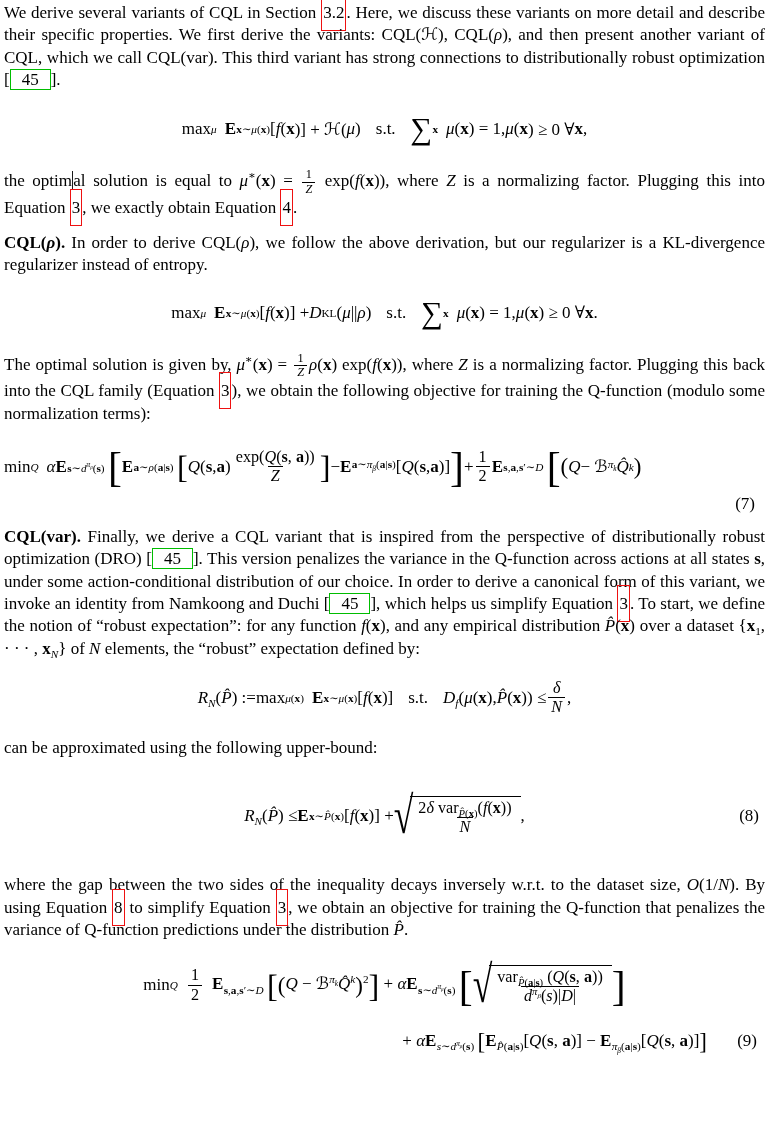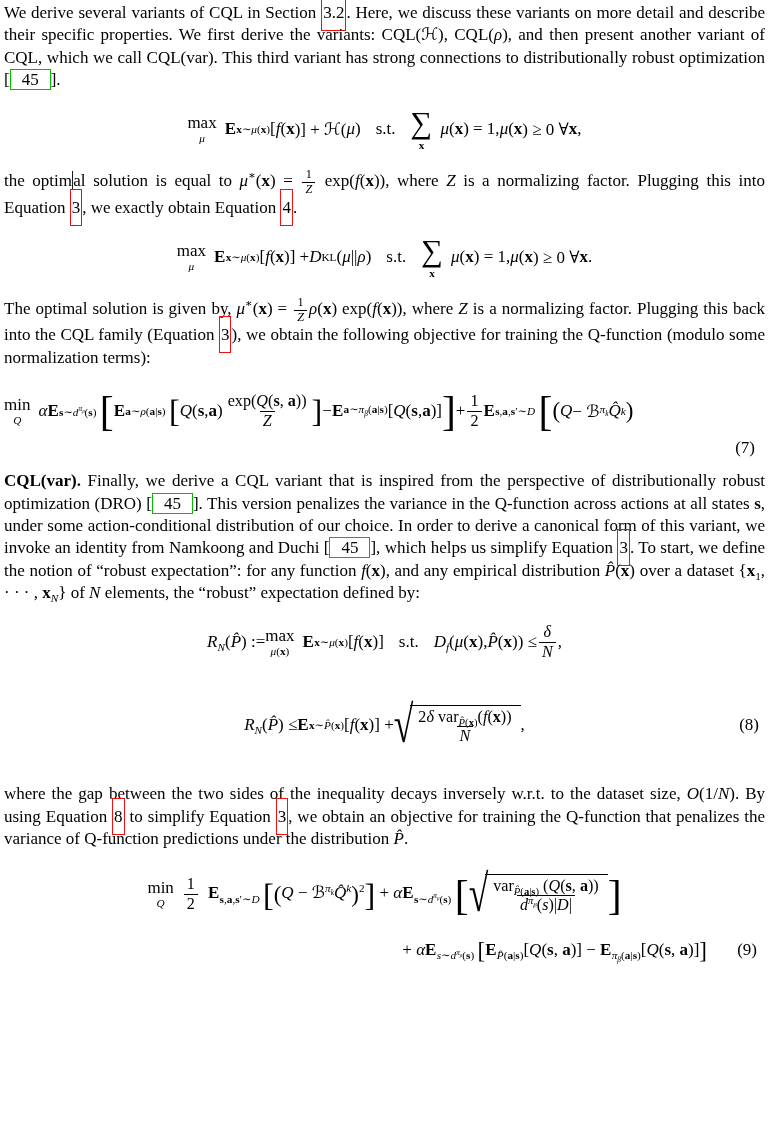--- a/index.html
+++ b/index.html
@@ -11,21 +11,21 @@
   }
   p.para{margin:0 0 13px 0;text-align:justify;line-height:1.315;}
   p.tight{margin-bottom:11px;}
   
   .ref{border:1.3px solid #ee1111;padding:8px 1px;line-height:1;}
   .cite{border:1.3px solid #00bd00;padding:0 11px;line-height:1;}
   
   sub,sup{font-size:0.66em;line-height:0;}
   .bbE{font-weight:bold;font-style:normal;letter-spacing:0.3px;}
   .scr{font-style:italic;}
-  .op{display:inline-flex;flex-direction:column;align-items:center;vertical-align:middle;text-align:center;}
+  .op{display:inline-flex;flex-direction:row;align-items:center;vertical-align:middle;text-align:center;}
   .op>span:first-child{line-height:1.05;}
   .op .lim{font-size:0.66em;line-height:1;margin-top:1px;}
   .sum{font-size:1.8em;line-height:0.9;}
   .mspace{display:inline-block;width:8px;}
   .st{padding:0 15px;}
   .frac{display:inline-flex;flex-direction:column;align-items:center;vertical-align:middle;text-align:center;line-height:1.15;padding:0 2px;font-size:0.95em;}
   .frac .den{border-top:1px solid #000;padding:0 3px;}
   .frac .num{padding:0 3px;}
   .frac.sm{font-size:0.72em;line-height:1.12;}
   .bk,.bp{vertical-align:middle;line-height:0;font-weight:400;}
@@ -63,20 +63,21 @@
           <span class="sum">∑</span>
           <span class="lim"><b>x</b></span>
         </span><span class="mspace"></span><i>μ</i>(<b>x</b>) = 1, <i>μ</i>(<b>x</b>) ≥ 0 ∀<b>x</b>,</span>
   </div>
 
   <p class="para">the optim<span class="caret"></span>al solution is equal to <i>μ</i><sup>∗</sup>(<b>x</b>) = <span class="frac sm">
         <span class="num">1</span>
         <span class="den"><i>Z</i></span>
       </span> exp(<i>f</i>(<b>x</b>)), where <i>Z</i> is a normalizing factor. Plugging this into Equation <span class="ref">3</span>, we exactly obtain Equation <span class="ref">4</span>.</p>
 
+  <p class="para tight"><b>CQL(<i>ρ</i>).</b> In order to derive CQL(<i>ρ</i>), we follow the above derivation, but our regularizer is a KL-divergence regularizer instead of entropy.</p>
 
   <div class="eq">
     <span class="eq-content"><span class="op">
           <span>max</span>
           <span class="lim"><i>μ</i></span>
         </span><span class="mspace"></span><span class="bbE">E</span><sub><b>x</b>∼<i>μ</i>(<b>x</b>)</sub>[<i>f</i>(<b>x</b>)] + <i>D</i><sub>KL</sub>(<i>μ</i>||<i>ρ</i>)<span class="st">s.t.</span><span class="op">
           <span class="sum">∑</span>
           <span class="lim"><b>x</b></span>
         </span><span class="mspace"></span><i>μ</i>(<b>x</b>) = 1, <i>μ</i>(<b>x</b>) ≥ 0 ∀<b>x</b>.</span>
   </div>
@@ -107,20 +108,21 @@
   <div class="eq">
     <span class="eq-content"><i>R<sub>N</sub></i>(<i>P̂</i>) := <span class="op">
           <span>max</span>
           <span class="lim"><i>μ</i>(<b>x</b>)</span>
         </span><span class="mspace"></span><span class="bbE">E</span><sub><b>x</b>∼<i>μ</i>(<b>x</b>)</sub>[<i>f</i>(<b>x</b>)]<span class="st">s.t.</span><i>D<sub>f</sub></i>(<i>μ</i>(<b>x</b>), <i>P̂</i>(<b>x</b>)) ≤ <span class="frac">
           <span class="num"><i>δ</i></span>
           <span class="den"><i>N</i></span>
         </span>,</span>
   </div>
 
+  <p class="para">can be approximated using the following upper-bound:</p>
 
   <div class="eq" style="min-height:88px;">
     <span class="eq-content"><i>R<sub>N</sub></i>(<i>P̂</i>) ≤ <span class="bbE">E</span><sub><b>x</b>∼<i>P̂</i>(<b>x</b>)</sub>[<i>f</i>(<b>x</b>)] + <span class="sqrt">
           <span class="rad">√</span>
           <span class="body"><span class="frac">
               <span class="num">2<i>δ</i> var<sub><i>P̂</i>(<b>x</b>)</sub>(<i>f</i>(<b>x</b>))</span>
               <span class="den"><i>N</i></span>
             </span></span>
         </span>,</span>
     <span class="eqno">(8)</span>

